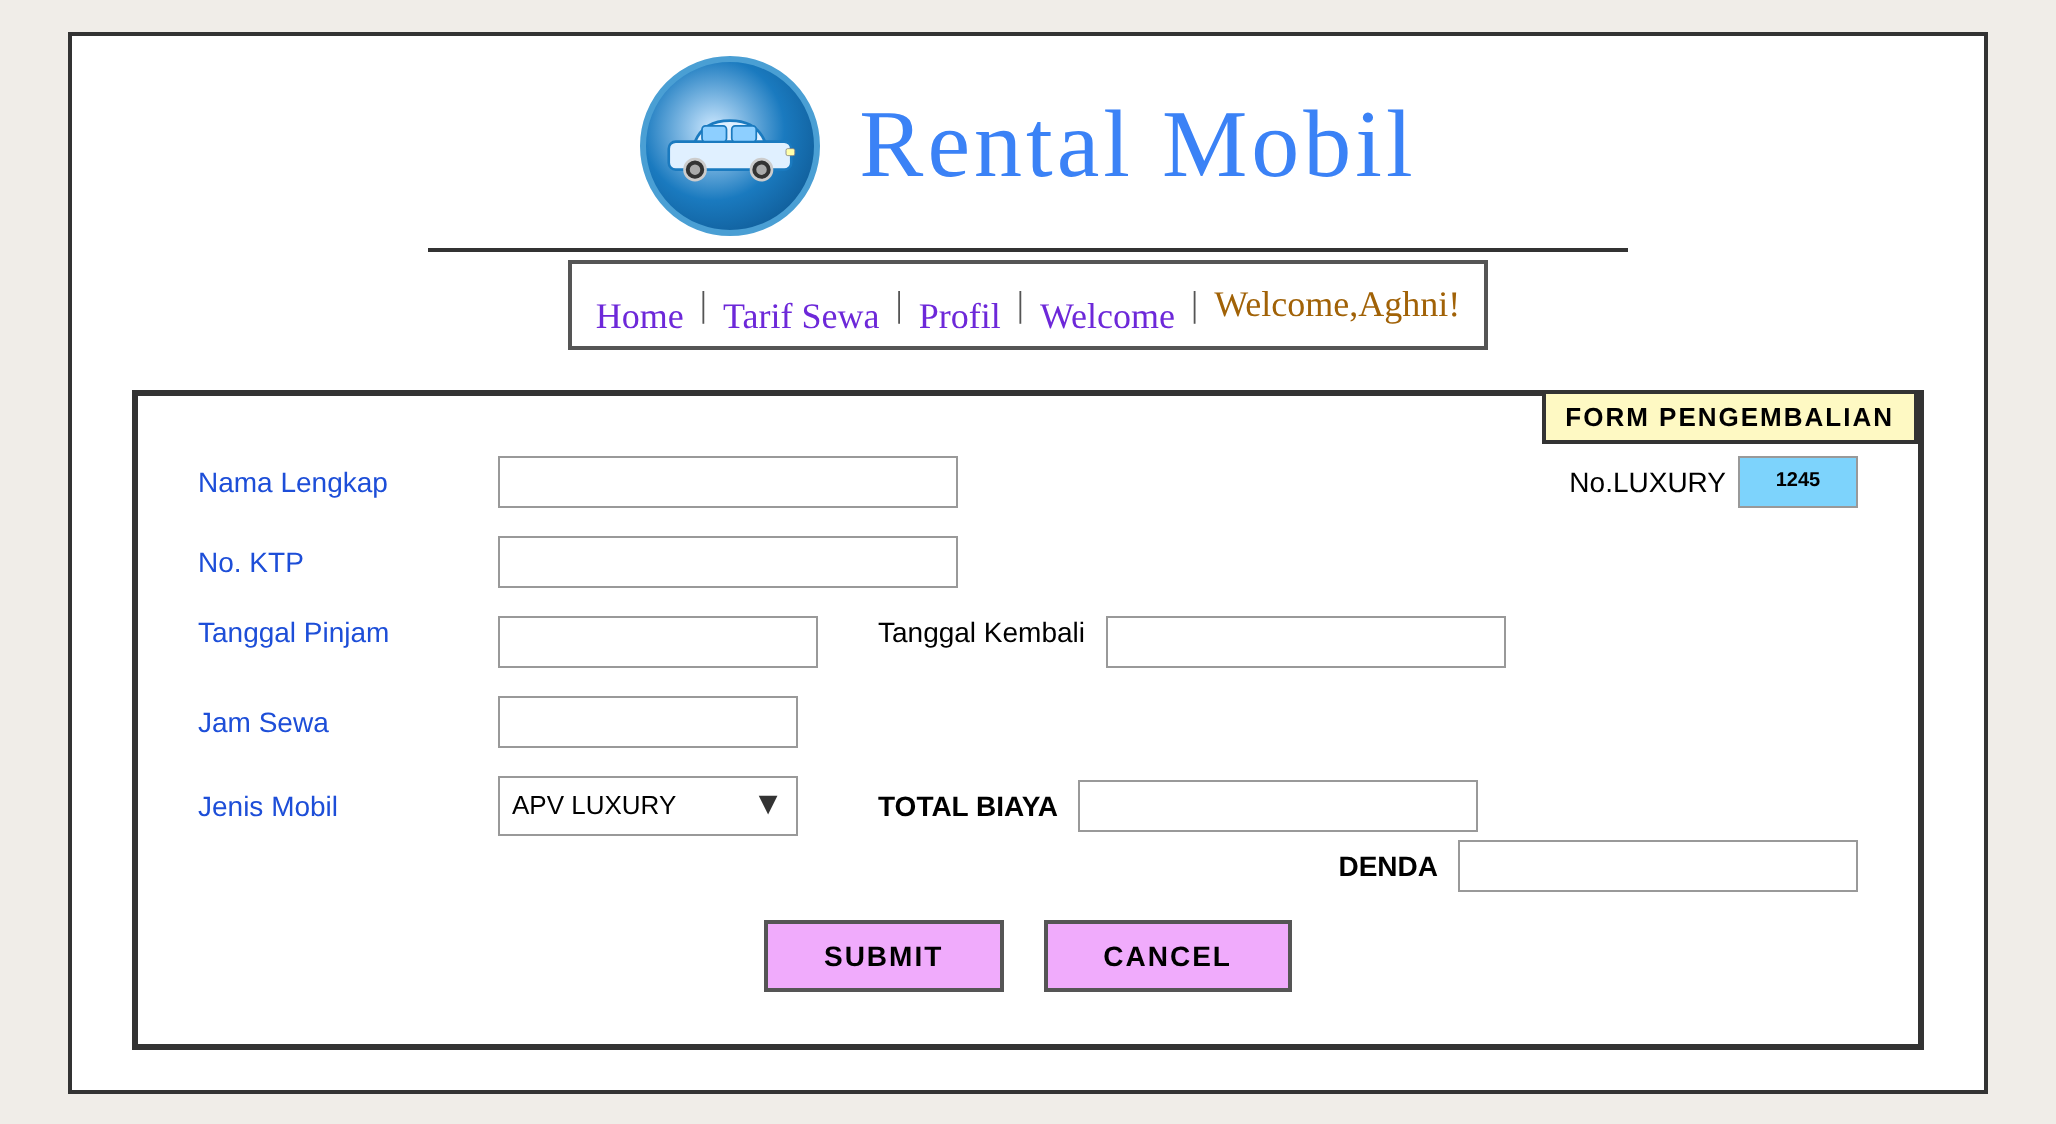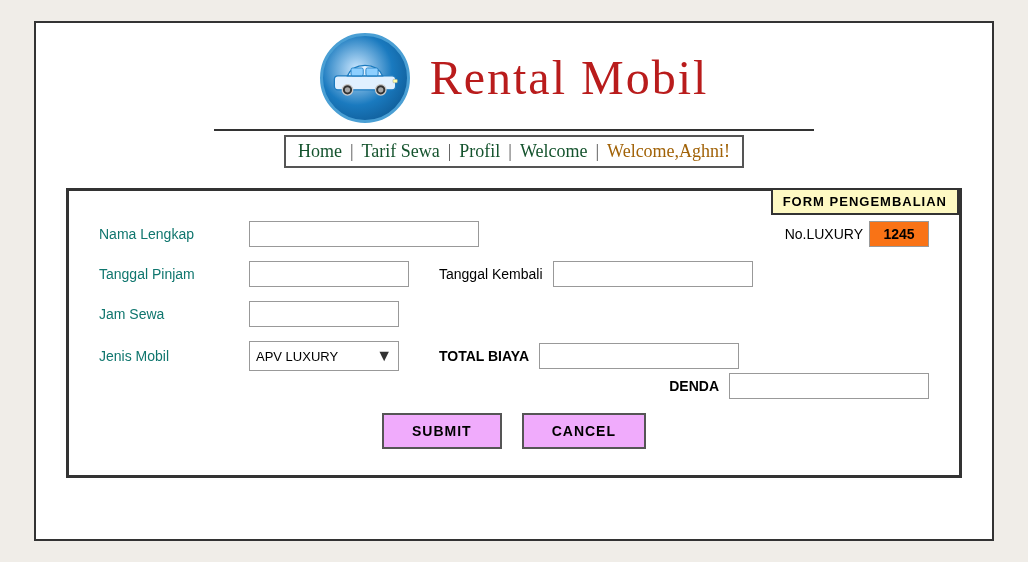--- a/index.html
+++ b/index.html
@@ -52,21 +52,21 @@
     }
 
     .logo-car-svg {
       width: 70px;
       height: 40px;
     }
 
     .header-title {
       font-size: 48px;
       font-family: 'Brush Script MT', cursive, fantasy;
-      color: #b91c1c;
+      color: #3b82f6;
       letter-spacing: 2px;
       line-height: 1;
     }
 
     .header-underline {
       width: 600px;
       border: none;
       border-top: 2px solid #333;
       margin-bottom: 4px;
     }
@@ -78,22 +78,23 @@
       align-items: center;
       padding: 4px 12px;
       gap: 8px;
       font-family: 'Brush Script MT', cursive, fantasy;
       font-size: 18px;
       margin-bottom: 12px;
     }
 
     .nav-bar a {
       text-decoration: none;
-      color: #14532d;
+      color: #6d28d9;
       cursor: pointer;
+      margin-top: 12px;
     }
 
     .nav-bar .separator {
       color: #555;
     }
 
     .nav-bar .welcome {
       color: #a16207;
     }
 
@@ -128,21 +129,21 @@
       display: flex;
       align-items: center;
       margin-bottom: 14px;
       gap: 10px;
     }
 
     .field-label {
       width: 140px;
       flex-shrink: 0;
       font-size: 14px;
-      color: #0f766e;
+      color: #1d4ed8;
     }
 
     .text-input {
       border: 1px solid #999;
       height: 26px;
       background: #fff;
       outline: none;
       padding: 2px 4px;
       font-size: 13px;
     }
@@ -168,36 +169,36 @@
       font-weight: normal;
     }
 
     .no-balik-value {
       border: 1px solid #999;
       height: 26px;
       width: 60px;
       display: flex;
       align-items: center;
       justify-content: center;
-      font-size: 14px;
-      font-weight: bold;
-      background: #f97316;
+      font-size: 10px;
+      font-weight: bold;
+      background: #7dd3fc;
     }
 
     
     .row-nama {
       display: flex;
       align-items: center;
       margin-bottom: 14px;
     }
 
     
     .row-tanggal {
       display: flex;
-      align-items: center;
+      align-items: flex-start;
       margin-bottom: 14px;
       gap: 10px;
     }
 
     .tanggal-kembali-label {
       font-size: 14px;
       margin-left: 20px;
       white-space: nowrap;
     }
 
@@ -332,20 +333,24 @@
       <div class="row-nama form-row">
         <span class="field-label">Nama Lengkap</span>
         <input class="text-input input-nama" type="text" style="">
         <span style="flex:1"></span>
         <div class="no-balik-group">
           <span class="no-balik-label">No.LUXURY</span>
           <div class="no-balik-value">1245</div>
         </div>
       </div>
 
+      <div class="form-row">
+        <span class="field-label">No. KTP</span>
+        <input class="text-input input-ktp" type="text" style="">
+      </div>
 
       <div class="row-tanggal">
         <span class="field-label">Tanggal Pinjam</span>
         <input class="text-input input-tanggal-pinjam" type="text" style="">
         <span class="tanggal-kembali-label">Tanggal Kembali</span>
         <input class="text-input input-tanggal-kembali" type="text" style="">
       </div>
 
       <div class="form-row">
         <span class="field-label">Jam Sewa</span>

